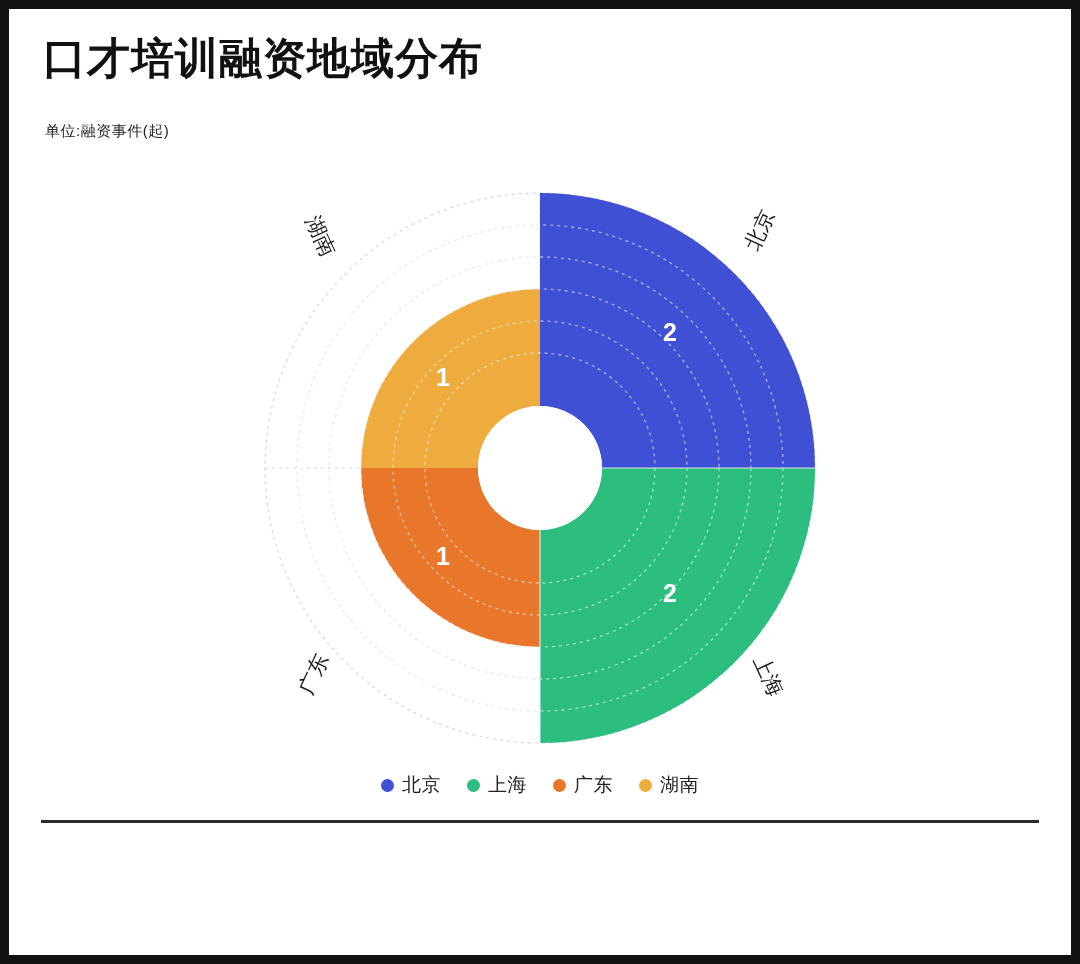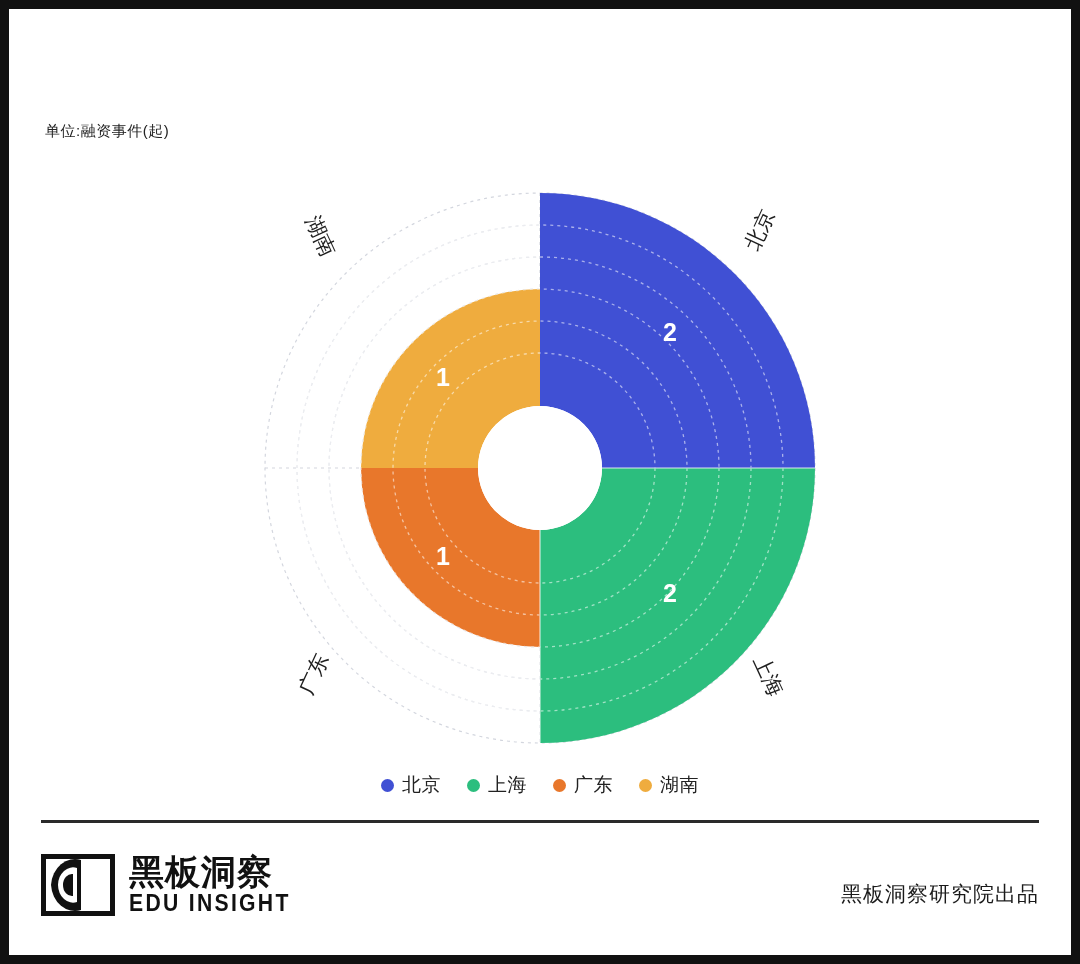--- a/index.html
+++ b/index.html
@@ -183,20 +183,21 @@
 
 <div id="page">
 
   <div class="frame-edge frame-top"></div>
   <div class="frame-edge frame-bottom"></div>
   <div class="frame-edge frame-left"></div>
   <div class="frame-edge frame-right"></div>
 
   <div class="inner">
 
+    <div class="chart-title">口才培训融资地域分布</div>
     <div class="chart-subtitle">单位:融资事件(起)</div>
 
     <div class="polar-wrap">
       <svg class="polar-svg" width="1062" height="600" viewBox="0 0 1062 600">
 
         <g>
           <circle cx="531" cy="309" r="115" fill="none" stroke="#d3d6de" stroke-width="1.2" stroke-dasharray="3 4"></circle>
           <circle cx="531" cy="309" r="147" fill="none" stroke="#d3d6de" stroke-width="1.2" stroke-dasharray="3 4"></circle>
           <circle cx="531" cy="309" r="179" fill="none" stroke="#d3d6de" stroke-width="1.2" stroke-dasharray="3 4"></circle>
           <circle cx="531" cy="309" r="211" fill="none" stroke="#d3d6de" stroke-width="1.2" stroke-dasharray="3 4"></circle>
@@ -258,30 +259,15 @@
         <span class="legend-text">广东</span>
       </div>
       <div class="legend-item">
         <span class="legend-dot" style="background:#EFAC3E"></span>
         <span class="legend-text">湖南</span>
       </div>
     </div>
 
     <div class="footer-rule"></div>
 
-    <div class="footer">
-      <div class="brand">
-        <svg class="brand-mark" viewBox="0 0 74 62">
-          <rect x="2.5" y="2.5" width="69" height="57" fill="none" stroke="#111111" stroke-width="5"></rect>
-          <path d="M 10 31 A 24 28 0 0 1 40 6 L 40 56 A 24 28 0 0 1 10 31 Z" fill="#111111"></path>
-          <path d="M 17 31 A 15 18 0 0 1 36 14 L 36 48 A 15 18 0 0 1 17 31 Z" fill="#ffffff"></path>
-          <path d="M 22 31 A 9 11 0 0 1 32 20 L 32 42 A 9 11 0 0 1 22 31 Z" fill="#111111"></path>
-        </svg>
-        <div class="brand-text">
-          <div class="brand-cn">黑板洞察</div>
-          <div class="brand-en">EDU INSIGHT</div>
-        </div>
-      </div>
-      <div class="footer-credit">黑板洞察研究院出品</div>
-    </div>
 
   </div>
 </div>
 
 </body></html>

